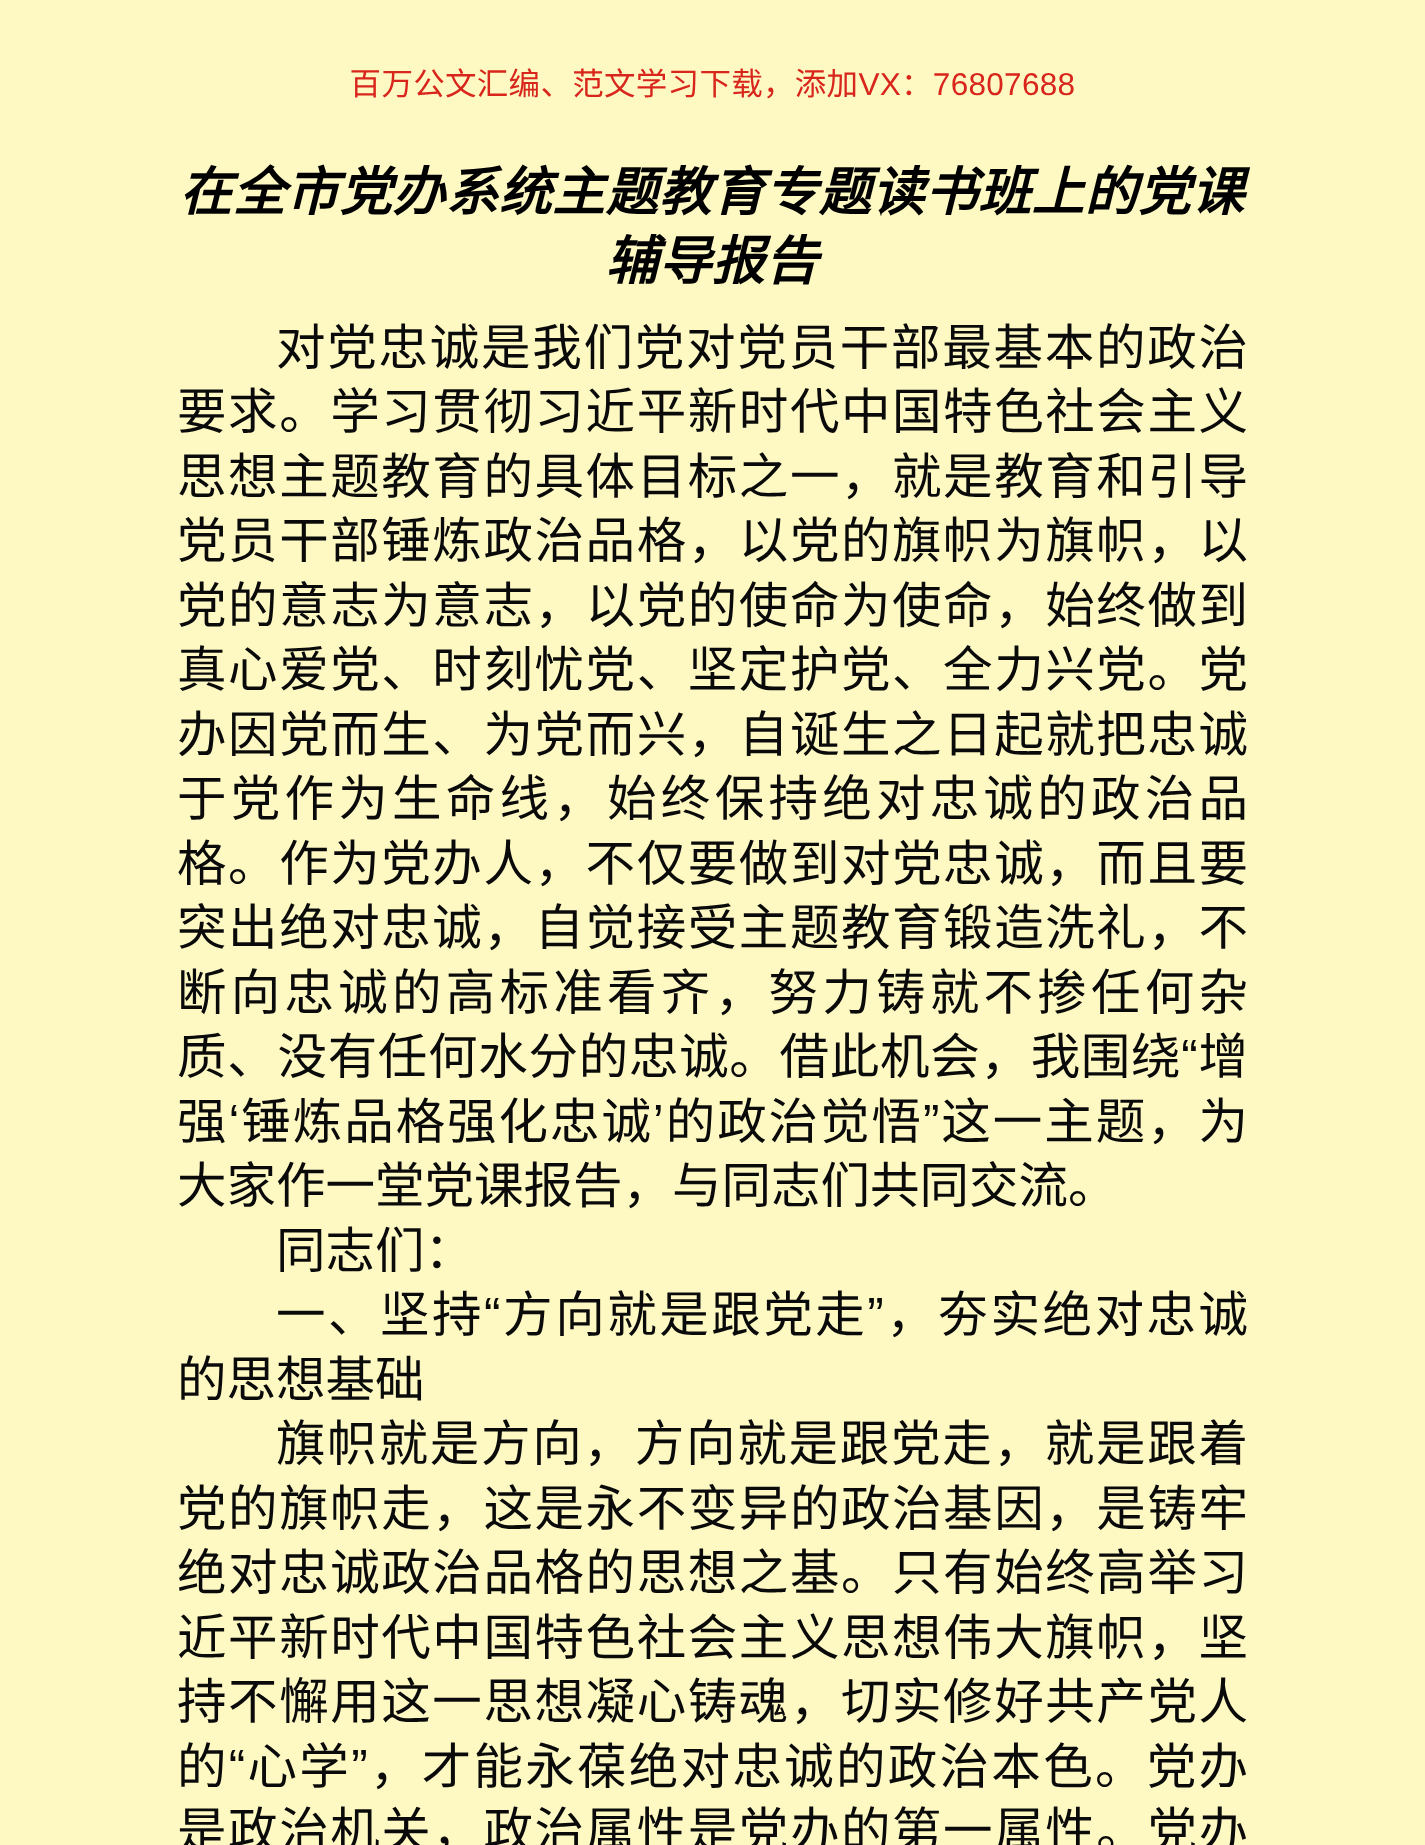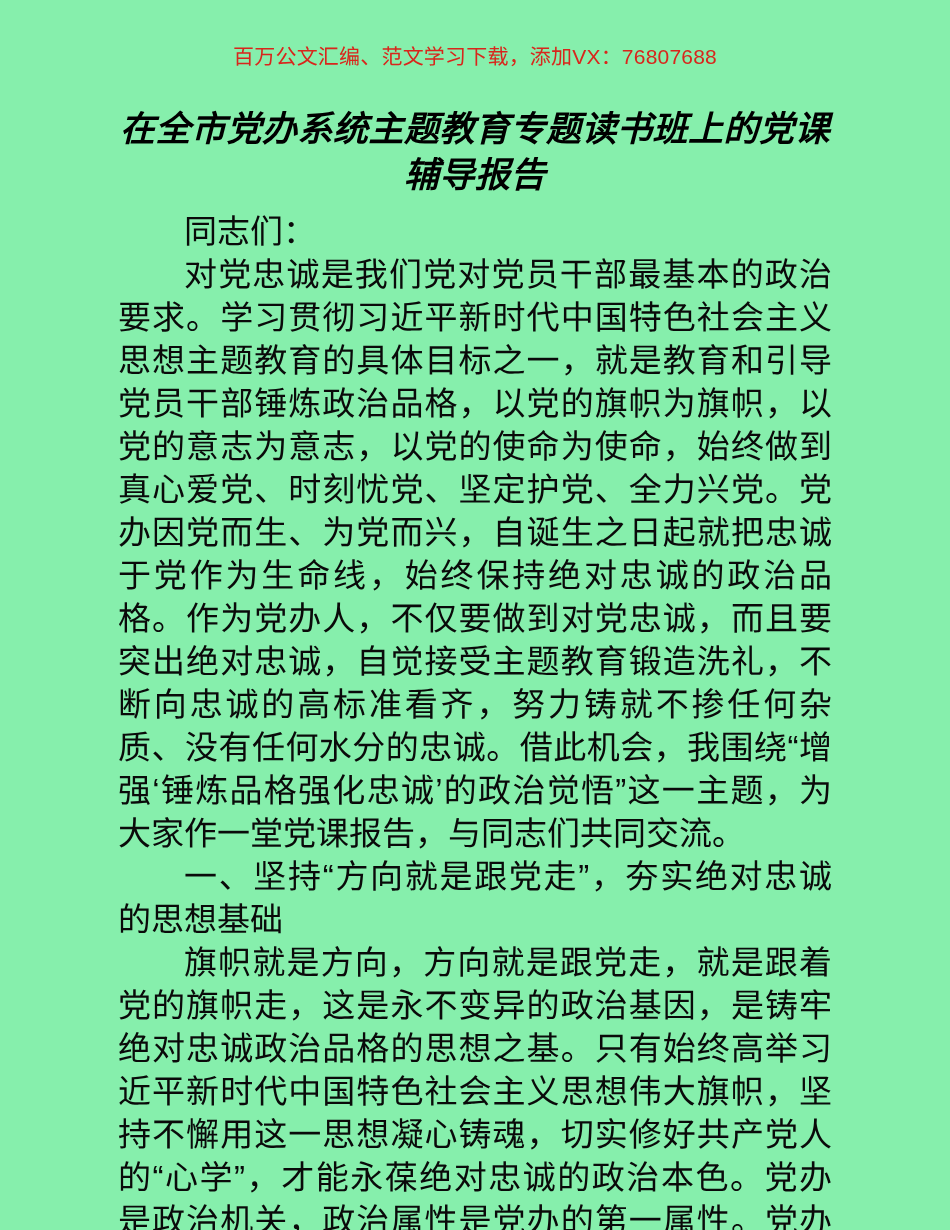--- a/index.html
+++ b/index.html
@@ -13,21 +13,21 @@
     height: 1230px;
     overflow: hidden;
     font-family: "Liberation Sans", "DejaVu Sans", sans-serif;
     color: #000000;
   }
 
   .page {
     position: relative;
     width: 950px;
     height: 1230px;
-    background: #86efac;
+    background: #fef9c3;
     box-sizing: border-box;
   }
 
   
   .promo-header {
     position: absolute;
     left: 0;
     top: 44px;
     width: 950px;
     text-align: center;
@@ -98,23 +98,23 @@
 <body>
 
 <div class="page">
 
   <div class="promo-header">百万公文汇编、范文学习下载，添加VX：76807688</div>
 
   <div class="doc-body">
 
     <h1 class="doc-title">在全市党办系统主题教育专题读书班上的党课辅导报告</h1>
 
+    <p class="para indent2">对党忠诚是我们党对党员干部最基本的政治要求。学习贯彻习近平新时代中国特色社会主义思想主题教育的具体目标之一，就是教育和引导党员干部锤炼政治品格，以党的旗帜为旗帜，以党的意志为意志，以党的使命为使命，始终做到真心爱党、时刻忧党、坚定护党、全力兴党。党办因党而生、为党而兴，自诞生之日起就把忠诚于党作为生命线，始终保持绝对忠诚的政治品格。作为党办人，不仅要做到对党忠诚，而且要突出绝对忠诚，自觉接受主题教育锻造洗礼，不断向忠诚的高标准看齐，努力铸就不掺任何杂质、没有任何水分的忠诚。借此机会，我围绕“增强‘锤炼品格强化忠诚’的政治觉悟”这一主题，为大家作一堂党课报告，与同志们共同交流。</p>
+
     <p class="para salutation">同志们：</p>
-
-    <p class="para indent2">对党忠诚是我们党对党员干部最基本的政治要求。学习贯彻习近平新时代中国特色社会主义思想主题教育的具体目标之一，就是教育和引导党员干部锤炼政治品格，以党的旗帜为旗帜，以党的意志为意志，以党的使命为使命，始终做到真心爱党、时刻忧党、坚定护党、全力兴党。党办因党而生、为党而兴，自诞生之日起就把忠诚于党作为生命线，始终保持绝对忠诚的政治品格。作为党办人，不仅要做到对党忠诚，而且要突出绝对忠诚，自觉接受主题教育锻造洗礼，不断向忠诚的高标准看齐，努力铸就不掺任何杂质、没有任何水分的忠诚。借此机会，我围绕“增强‘锤炼品格强化忠诚’的政治觉悟”这一主题，为大家作一堂党课报告，与同志们共同交流。</p>
 
     <p class="heading">一、坚持“方向就是跟党走”，夯实绝对忠诚的思想基础</p>
 
     <p class="para indent2">旗帜就是方向，方向就是跟党走，就是跟着党的旗帜走，这是永不变异的政治基因，是铸牢绝对忠诚政治品格的思想之基。只有始终高举习近平新时代中国特色社会主义思想伟大旗帜，坚持不懈用这一思想凝心铸魂，切实修好共产党人的“心学”，才能永葆绝对忠诚的政治本色。党办是政治机关，政治属性是党办的第一属性。党办人必须带头深入学习习近平新时</p>
 
   </div>
 
 </div>
 
 </body></html>

